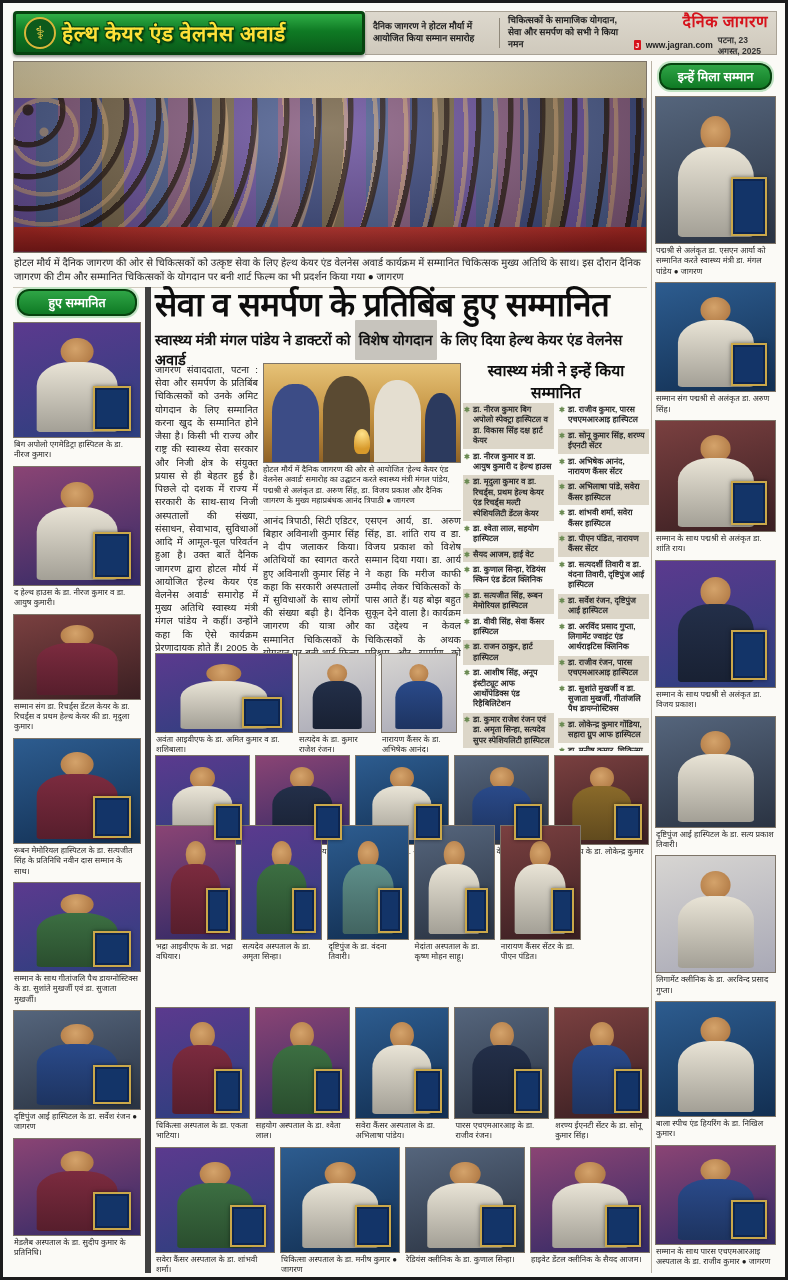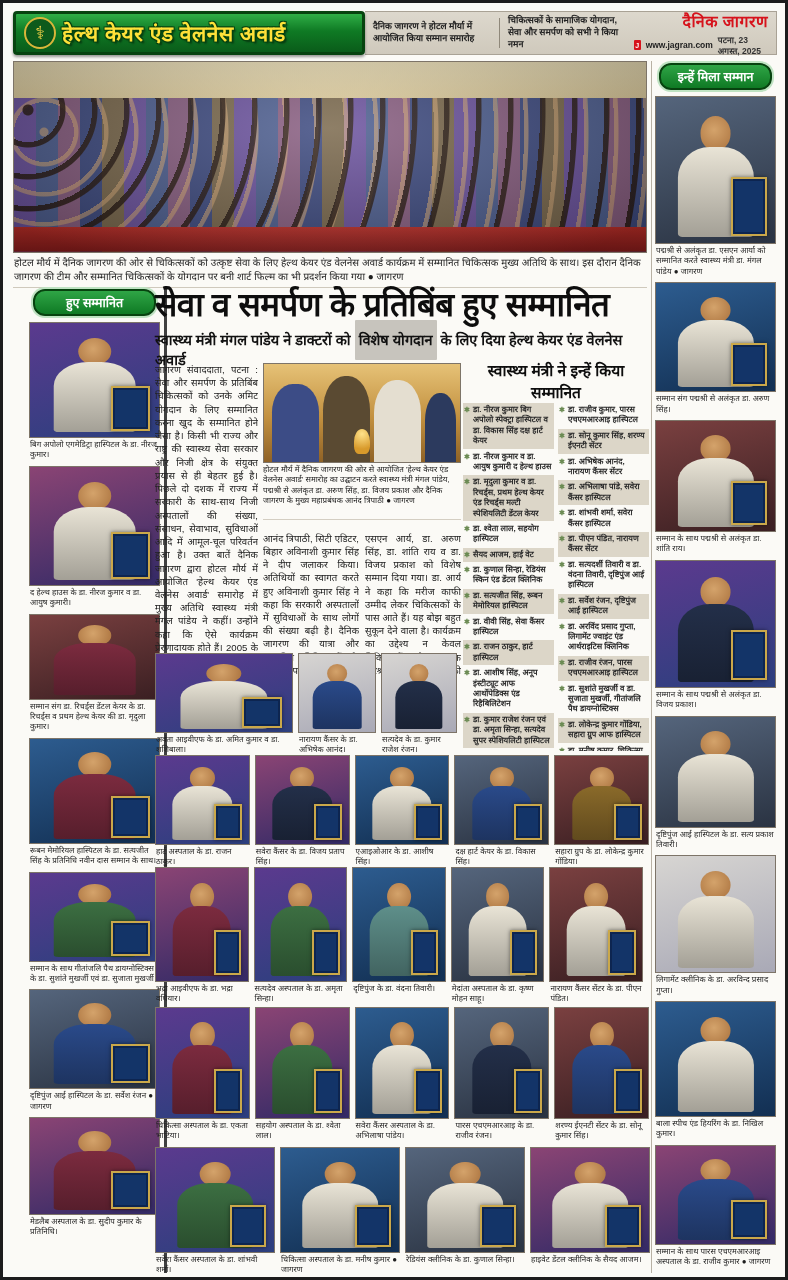--- a/index.html
+++ b/index.html
@@ -39,41 +39,41 @@
   .stage::before,.stage::after{display:none}
   .stage .crowd{position:absolute;left:0;top:19%;width:100%;height:68%;background:
     repeating-radial-gradient(circle at 14px 12px,rgba(40,25,18,.85) 0 5px,rgba(0,0,0,0) 6px 32px),
     repeating-radial-gradient(circle at 30px 34px,rgba(215,170,120,.6) 0 4px,rgba(0,0,0,0) 5px 30px)}
   .stage .glow{position:absolute;left:0;top:0;width:100%;height:100%;background:radial-gradient(ellipse at 50% 35%,rgba(255,255,255,.14),rgba(0,0,0,.28) 90%)}
   .lead-cap{width:634px;font-size:10px;line-height:1.35;padding-top:3px;border-bottom:1px solid #cfc9bc;padding-bottom:4px}
 
   
   .badge{margin:2px 4px 6px;background:linear-gradient(180deg,#2fa546,#0f7a24);border:2px solid #07430f;border-radius:12px;color:#fff;font-weight:bold;text-align:center;font-size:12.5px;padding:3px 2px;box-shadow:0 0 0 2px #bfe3c2}
   #right-col{position:absolute;left:648px;top:58px;width:128px;height:1212px;border-left:1px solid #b8b1a4;padding:0 3px}
-  #left-col{position:absolute;left:26px;top:284px;width:138px;height:986px;border-right:3px solid #404040;padding:0 4px 0 0}
+  #left-col{position:absolute;left:10px;top:284px;width:138px;height:986px;border-right:6px solid #404040;padding:0 4px 0 0}
   figure{margin-bottom:5px}
   figure .photo{width:100%}
 
   
   #article{position:absolute;left:152px;top:284px;width:494px}
   #article h1{font-size:33px;line-height:1.12;font-weight:bold;color:#0d0d0d;letter-spacing:-.5px}
   #article h2{font-size:14.5px;font-weight:bold;color:#111;margin-top:5px}
   #article h2 mark{background:#c7c4bd;color:#111;padding:12px 4px;border-radius:1px}
   .bodytxt{font-size:9.6px;line-height:1.38;text-align:justify;color:#222;overflow:hidden}
   #col1{position:absolute;left:0;top:76px;width:103px;height:288px}
   #centerblock{position:absolute;left:108px;top:76px;width:198px}
   .lamp{width:198px;height:100px;--bd1:#000;--bd2:#000;background:linear-gradient(180deg,#e6c277 0%,#c2903f 55%,#8f6226 100%)}
   .lamp::before,.lamp::after{display:none}
   .lamp i{position:absolute;bottom:0;background:#30261d;border-radius:46% 46% 0 0/40% 40% 0 0}
   .lamp .f1{left:4%;width:24%;height:80%;background:#3c4c86;border-radius:44% 44% 0 0/36% 36% 0 0}
   .lamp .f2{left:30%;width:24%;height:88%;background:#5a4a32}
   .lamp .f3{left:56%;width:24%;height:84%;background:#e4ded0}
   .lamp .f4{left:82%;width:16%;height:70%;background:#2c3a5e}
   .lamp .flame{left:46%;bottom:8%;width:8%;height:26%;background:radial-gradient(circle at 50% 20%,#ffe28a,#d89a2b 70%);border-radius:50% 50% 30% 30%}
-  .mid-cap{width:198px;font-size:8px;line-height:1.3;padding:2px 0 12px;border-bottom:1px solid #d4cec2;margin-bottom:12px}
+  .mid-cap{width:198px;font-size:8px;line-height:1.3;padding:2px 0 3px;border-bottom:1px solid #d4cec2;margin-bottom:3px}
   .twocol{display:flex;gap:6px}
   .twocol p{width:96px;height:148px}
 
   
   #honour{position:absolute;left:308px;top:72px;width:186px;height:392px;overflow:hidden}
   #honour h3{font-size:15.5px;font-weight:bold;text-align:center;color:#0d0d0d;}
   .hwrap{display:flex;gap:4px}
   .hcol{list-style:none;width:91px}
   .hcol li{position:relative;font-size:8px;font-weight:bold;line-height:1.3;color:#2b2b2b;padding:2px 2px 2px 10px;margin-bottom:1px}
   .hcol li::before{content:"✱";position:absolute;left:1px;top:2px;font-size:7px;color:#6a8a52}
@@ -82,21 +82,21 @@
 
   
   .prow{position:absolute;display:flex;gap:5px}
   .prow .cell{display:flex;flex-direction:column}
   .prow .photo{width:100%}
   #rowA{left:152px;top:650px;width:302px}
   #rowA .cell:nth-child(1){width:138px}#rowA .cell:nth-child(2){width:78px}#rowA .cell:nth-child(3){width:76px}
   #rowA .photo{height:80px}
   #rowB{left:152px;top:752px;width:494px}
   #rowB .cell{width:95px}#rowB .photo{height:90px}
-  #rowC{left:152px;top:864px;width:488px}
+  #rowC{left:152px;top:822px;width:426px}
   #rowC .cell{width:95px}#rowC .photo{height:115px}
   #rowD{left:152px;top:1004px;width:494px}
   #rowD .cell{width:95px}#rowD .photo{height:112px}
   #rowE{left:152px;top:1144px;width:568px}
   #rowE .cell{width:120px}#rowE .photo{height:106px}
 </style>
 </head>
 <body>
 
 <div id="page">
@@ -278,27 +278,27 @@
   </main>
 
   <div id="rowA" class="prow">
     <div class="cell">
         <div class="photo bgA c2">
           <i class="plq"></i>
         </div>
         <p class="cap">अवंता आइवीएफ के डा. अमित कुमार व डा. शशिबाला।</p>
       </div>
     <div class="cell">
+        <div class="photo bgC c5"></div>
+        <p class="cap">सत्यदेव के डा. कुमार राजेश रंजन।</p>
+      </div>
+    <div class="cell">
         <div class="photo bgC c1"></div>
         <p class="cap">नारायण कैंसर के डा. अभिषेक आनंद।</p>
       </div>
-    <div class="cell">
-        <div class="photo bgC c5"></div>
-        <p class="cap">सत्यदेव के डा. कुमार राजेश रंजन।</p>
-      </div>
   </div>
 
   <div id="rowB" class="prow">
     <div class="cell">
         <div class="photo bgA c2">
           <i class="plq"></i>
         </div>
         <p class="cap">हार्ट अस्पताल के डा. राजन ठाकुर।</p>
       </div>
     <div class="cell">

